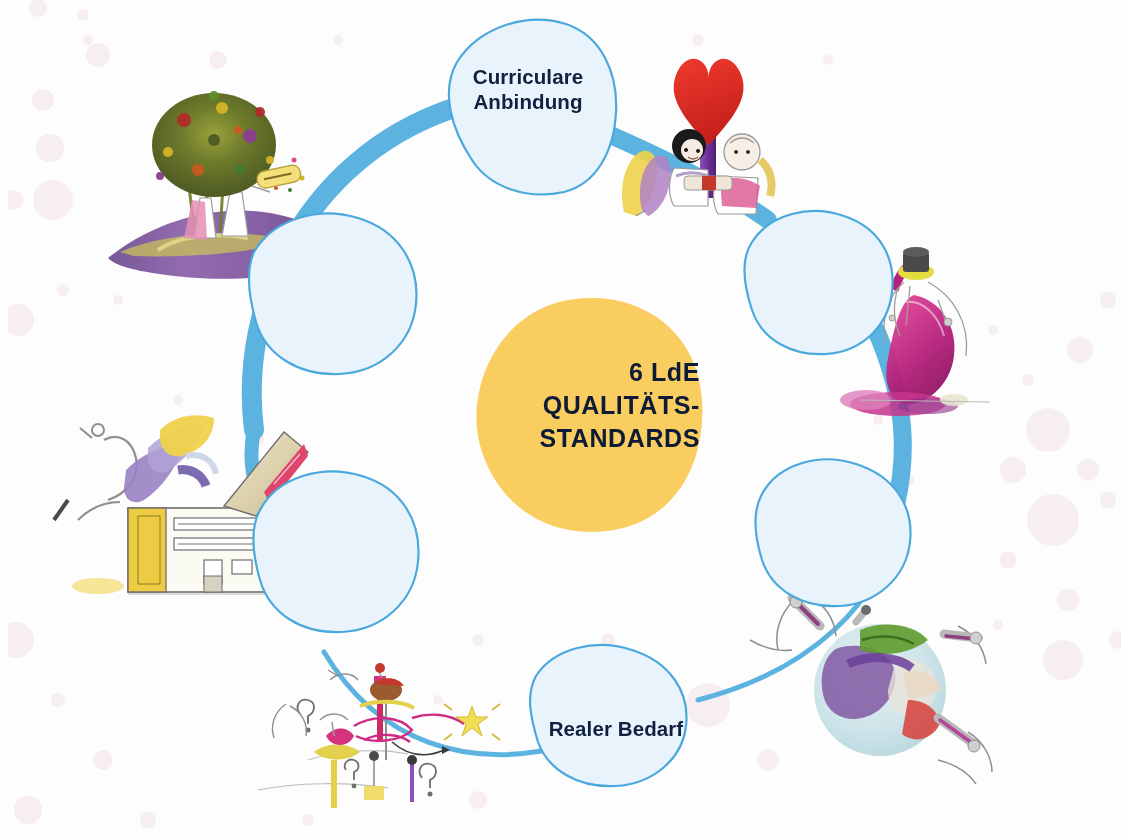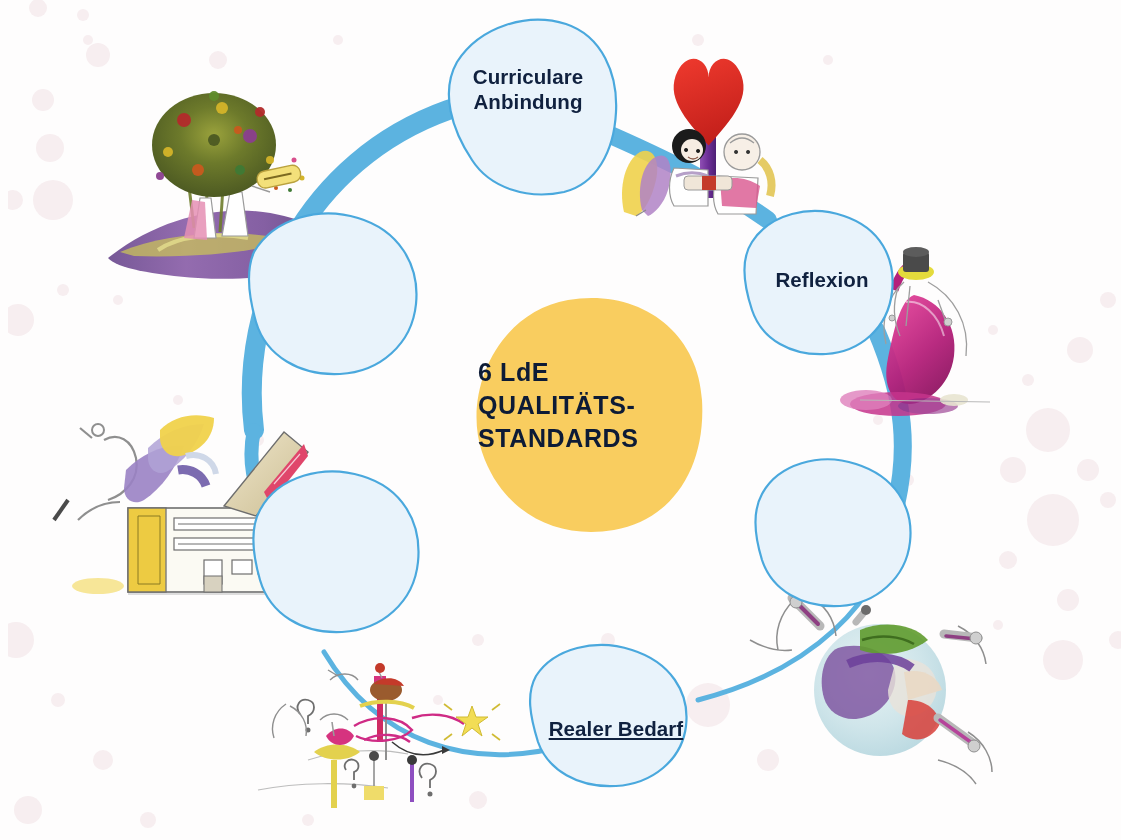--- a/index.html
+++ b/index.html
@@ -22,21 +22,21 @@
     color:#10213f;
     font-weight:bold;
     line-height:1.22;
     letter-spacing:.1px;
     white-space:pre-line;
     pointer-events:none;
   }
   .blabel.node{font-size:20.5px;}
   .center-label{
     position:absolute;
-    text-align:left;
+    text-align:right;
     color:#0d1b36;
     font-weight:bold;
     font-size:25px;
     line-height:1.32;
     letter-spacing:.6px;
     white-space:pre-line;
   }
 </style>
 </head>
 <body>
@@ -446,24 +446,23 @@
 
     <path d="M560,300 C630,288 690,330 694,400 C698,468 664,520 606,530
              C548,540 494,512 474,452 C454,392 490,312 560,300 Z" fill="#f9cd5f"></path>
   </svg>
 
   <div class="layer">
 
     <div class="blabel node" style="left:439px;top:64px;width:162px;">Curriculare
 Anbindung</div>
 
-    <div class="blabel node" style="left:734px;top:267px;width:160px;">Reflexion</div>
-
-
-    <div class="blabel node" style="left:524px;top:716px;width:168px;text-decoration:underline;">Realer Bedarf</div>
+
+
+    <div class="blabel node" style="left:524px;top:716px;width:168px;">Realer Bedarf</div>
 
 
 
     <div class="center-label" style="left:470px;top:356px;width:222px;">6 LdE
 QUALITÄTS-
 STANDARDS</div>
   </div>
 
 </div>
 

